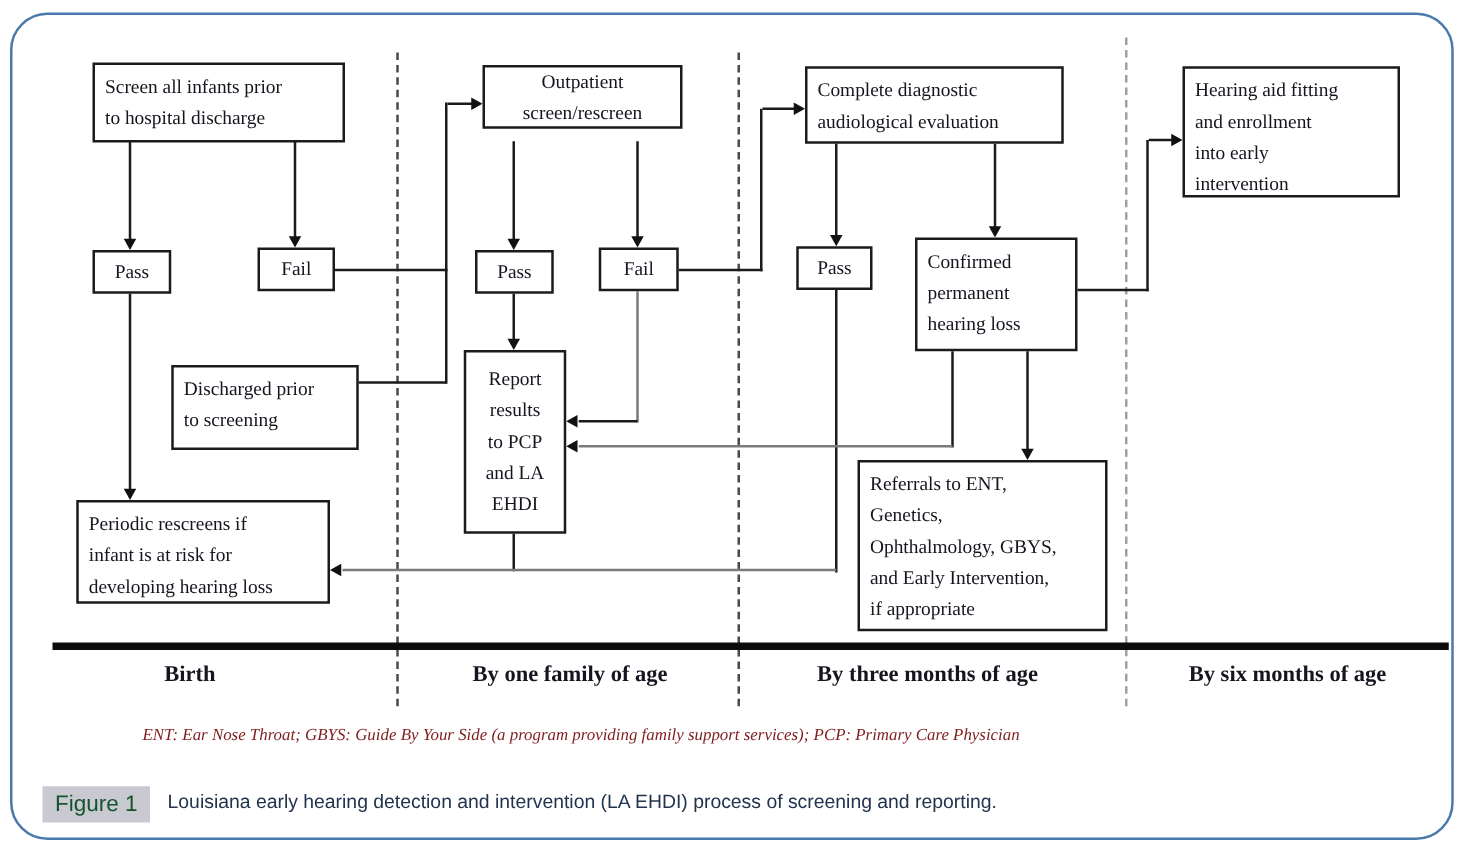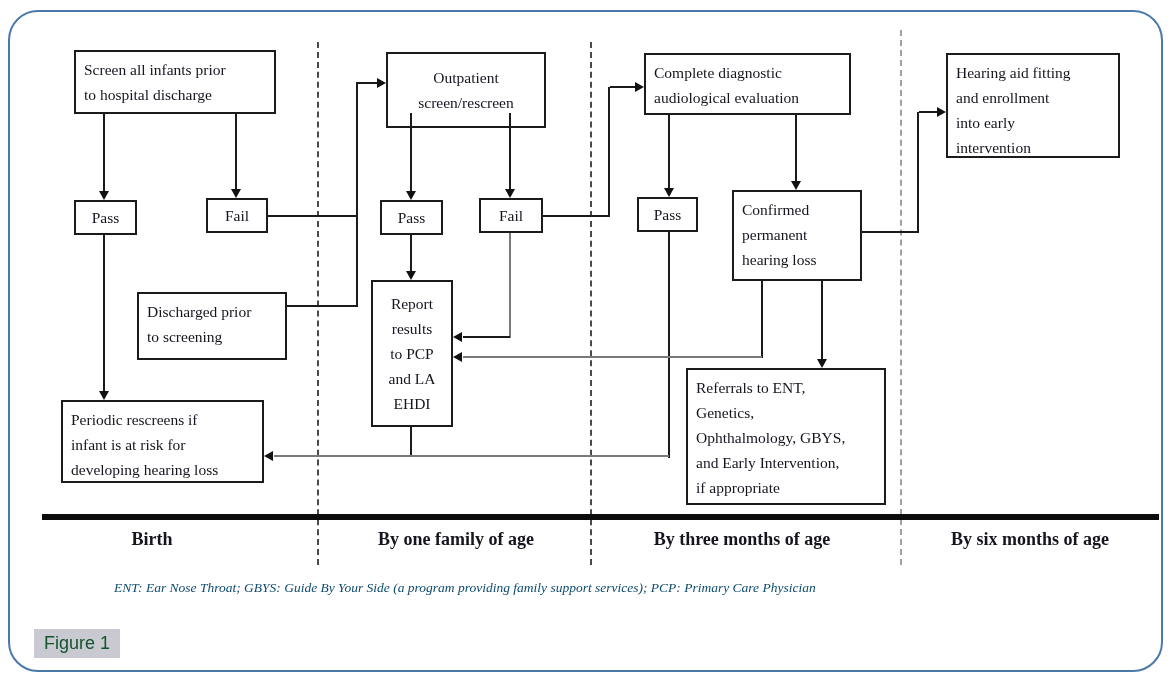--- a/index.html
+++ b/index.html
@@ -35,21 +35,21 @@
     border-right:9px solid #111;}
   .dashed{position:absolute;width:0;border-left:2px dashed #4a4a4a;}
   .dashed.light{border-left:2px dashed #a0a0a0;}
   .tl-bar{position:absolute;left:42px;top:514px;width:1117px;height:6px;background:#0c0c0c;}
   .tl-label{
     position:absolute;top:529px;transform:translateX(-50%);
     font-weight:bold;font-size:18px;color:#15151f;white-space:nowrap;
   }
   .footnote{
     position:absolute;left:114px;top:580px;
-    font-style:italic;font-size:13.5px;color:#0c4a6e;white-space:nowrap;
+    font-style:italic;font-size:13.5px;color:#7f1d1d;white-space:nowrap;
   }
   .caption{position:absolute;left:34px;top:629px;display:flex;align-items:flex-start;
     font-family:"Liberation Sans", sans-serif;}
   .fig-badge{
     background:#c9c9d2;color:#14532d;font-weight:normal;font-size:18px;
     padding:4px 10px;white-space:nowrap;
   }
   .fig-text{
     color:#22334e;font-size:15.5px;padding:4px 0 0 14px;white-space:nowrap;
   }
@@ -63,21 +63,21 @@
   <div class="dashed" style="left:317px;top:42px;height:523px;"></div>
   <div class="dashed" style="left:590px;top:42px;height:523px;"></div>
   <div class="dashed light" style="left:900px;top:30px;height:535px;"></div>
 
   <div class="node" style="left:74px;top:50px;width:202px;height:64px;">Screen all infants prior
 to hospital discharge</div>
   <div class="node node-center" style="left:74px;top:200px;width:63px;height:35px;">Pass</div>
   <div class="node node-center" style="left:206px;top:198px;width:62px;height:35px;">Fail</div>
   <div class="node" style="left:137px;top:292px;width:150px;height:68px;">Discharged prior
 to screening</div>
-  <div class="node node-center" style="left:386px;top:52px;width:160px;height:76px;">Outpatient
+  <div class="node node-center" style="left:386px;top:52px;width:160px;height:51px;">Outpatient
 screen/rescreen</div>
   <div class="node node-center" style="left:380px;top:200px;width:63px;height:35px;">Pass</div>
   <div class="node node-center" style="left:479px;top:198px;width:64px;height:35px;">Fail</div>
   <div class="node node-center" style="left:371px;top:280px;width:82px;height:147px;">Report
 results
 to PCP
 and LA
 EHDI</div>
   <div class="node" style="left:644px;top:53px;width:207px;height:62px;">Complete diagnostic
 audiological evaluation</div>
@@ -157,14 +157,15 @@
   <div class="tl-bar"></div>
   <div class="tl-label" style="left:152px;">Birth</div>
   <div class="tl-label" style="left:456px;">By one family of age</div>
   <div class="tl-label" style="left:742px;">By three months of age</div>
   <div class="tl-label" style="left:1030px;">By six months of age</div>
 
   <div class="footnote">ENT: Ear Nose Throat; GBYS: Guide By Your Side (a program providing family support services); PCP: Primary Care Physician</div>
 
   <div class="caption">
     <span class="fig-badge">Figure 1</span>
+    <span class="fig-text">Louisiana early hearing detection and intervention (LA EHDI) process of screening and reporting.</span>
   </div>
 </div>
 
 </body></html>

